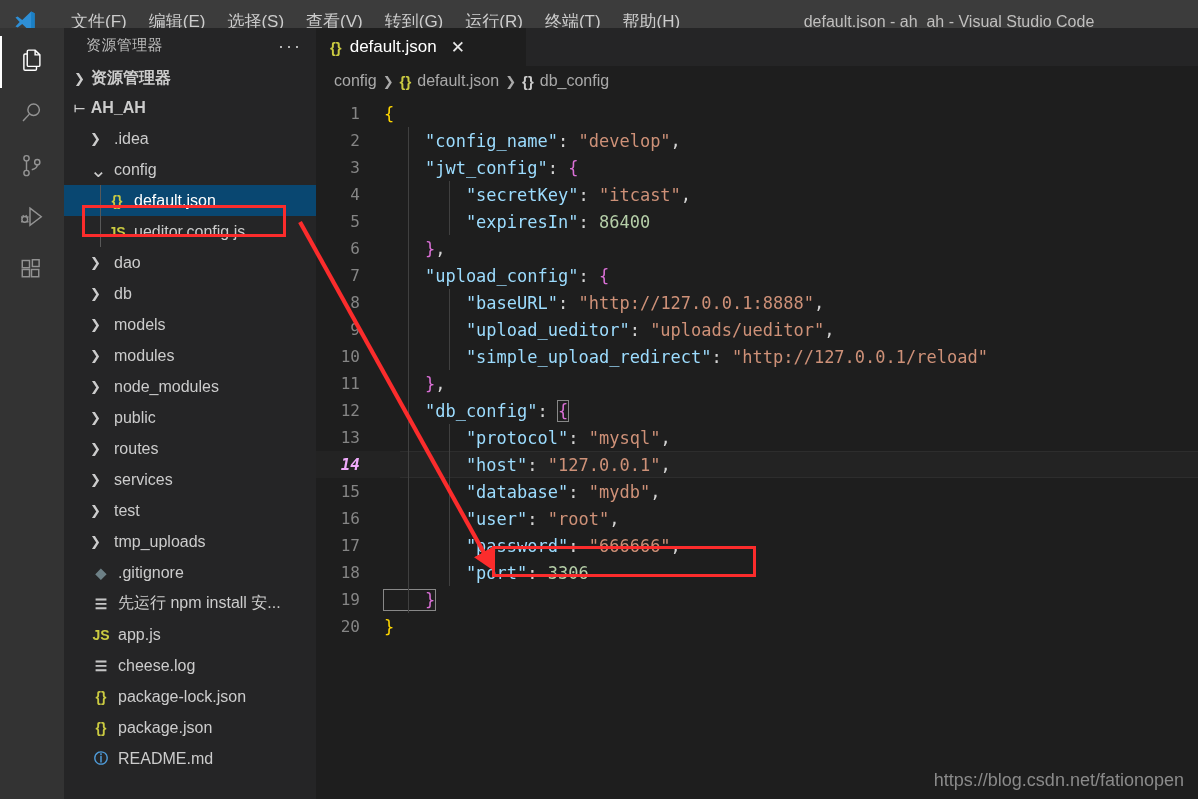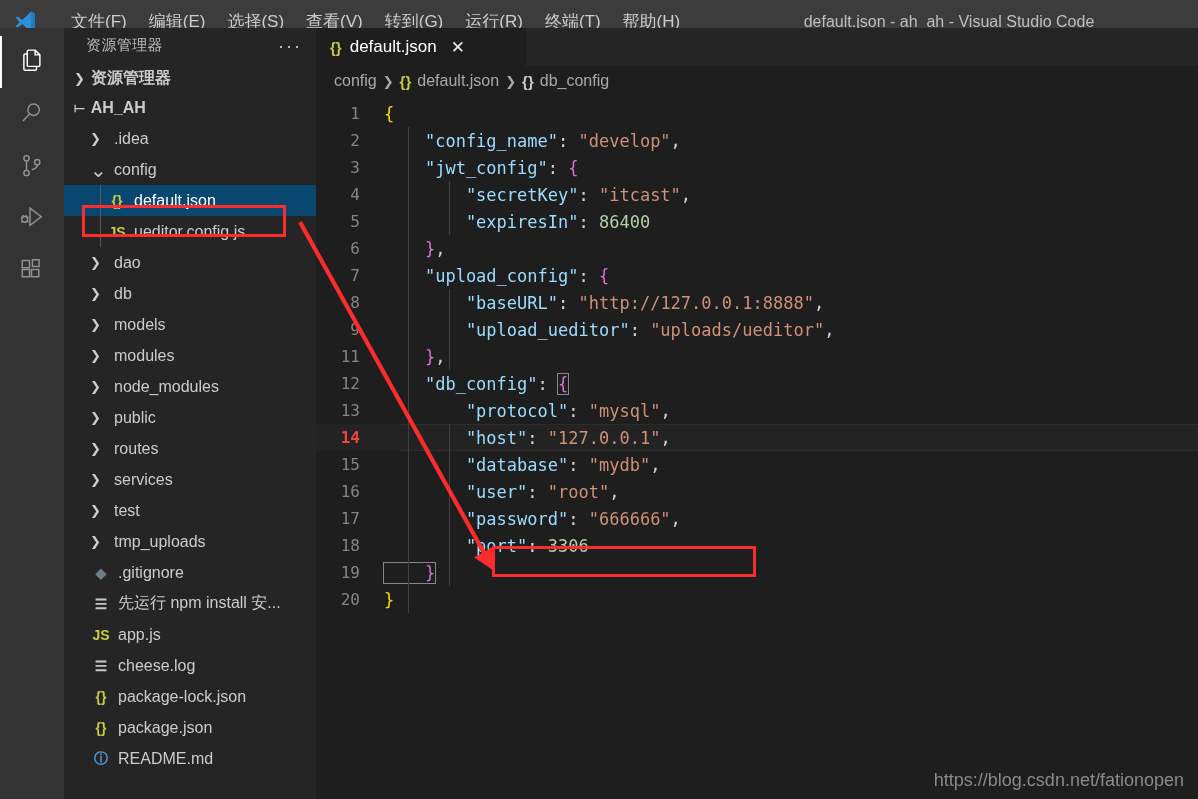--- a/index.html
+++ b/index.html
@@ -110,21 +110,21 @@
   .code-line.current::after {
     content: ""; position: absolute; left: 84px; right: 0; height: 1px; background: #2d2d2d;
   }
   .code-line.current::before { top: 0; }
   .code-line.current::after  { bottom: 0; }
   .lnum {
     width: 68px; text-align: right; padding-right: 24px;
     font-family: "DejaVu Sans Mono", monospace; font-size: 16px; color: #858585;
     flex: 0 0 68px;
   }
-  .code-line.current .lnum { color: #ef4444; font-weight: bold; }
+  .code-line.current .lnum { color: #f0abfc; font-weight: bold; font-style: italic; }
   .ctext {
     font-family: "DejaVu Sans Mono", monospace; font-size: 17px;
     white-space: pre; color: #d4d4d4; letter-spacing: 0px;
   }
   .k   { color: #9cdcfe; }  
   .s   { color: #ce9178; }  
   .n   { color: #b5cea8; }  
   .p   { color: #d4d4d4; }  
   .b1  { color: #ffd700; }  
   .b2  { color: #da70d6; }  
@@ -381,20 +381,24 @@
         </div>
         <div class="code-line">
           <div class="lnum">8</div>
           <div class="ctext"><span class="k">        "baseURL"</span><span class="p">: </span><span class="s">"</span><span class="lnk">http://127.0.0.1:8888</span><span class="s">"</span><span class="p">,</span></div>
         </div>
         <div class="code-line">
           <div class="lnum">9</div>
           <div class="ctext"><span class="k">        "upload_ueditor"</span><span class="p">: </span><span class="s">"uploads/ueditor"</span><span class="p">,</span></div>
         </div>
         <div class="code-line">
+          <div class="lnum">10</div>
+          <div class="ctext"><span class="k">        "simple_upload_redirect"</span><span class="p">: </span><span class="s">"</span><span class="lnk">http://127.0.0.1/reload</span><span class="s">"</span></div>
+        </div>
+        <div class="code-line">
           <div class="lnum">11</div>
           <div class="ctext"><span class="b2">    }</span><span class="p">,</span></div>
         </div>
         <div class="code-line">
           <div class="lnum">12</div>
           <div class="ctext"><span class="k">    "db_config"</span><span class="p">: </span><span class="b2 brkt-box">{</span></div>
         </div>
         <div class="code-line">
           <div class="lnum">13</div>
           <div class="ctext"><span class="k">        "protocol"</span><span class="p">: </span><span class="s">"mysql"</span><span class="p">,</span></div>

